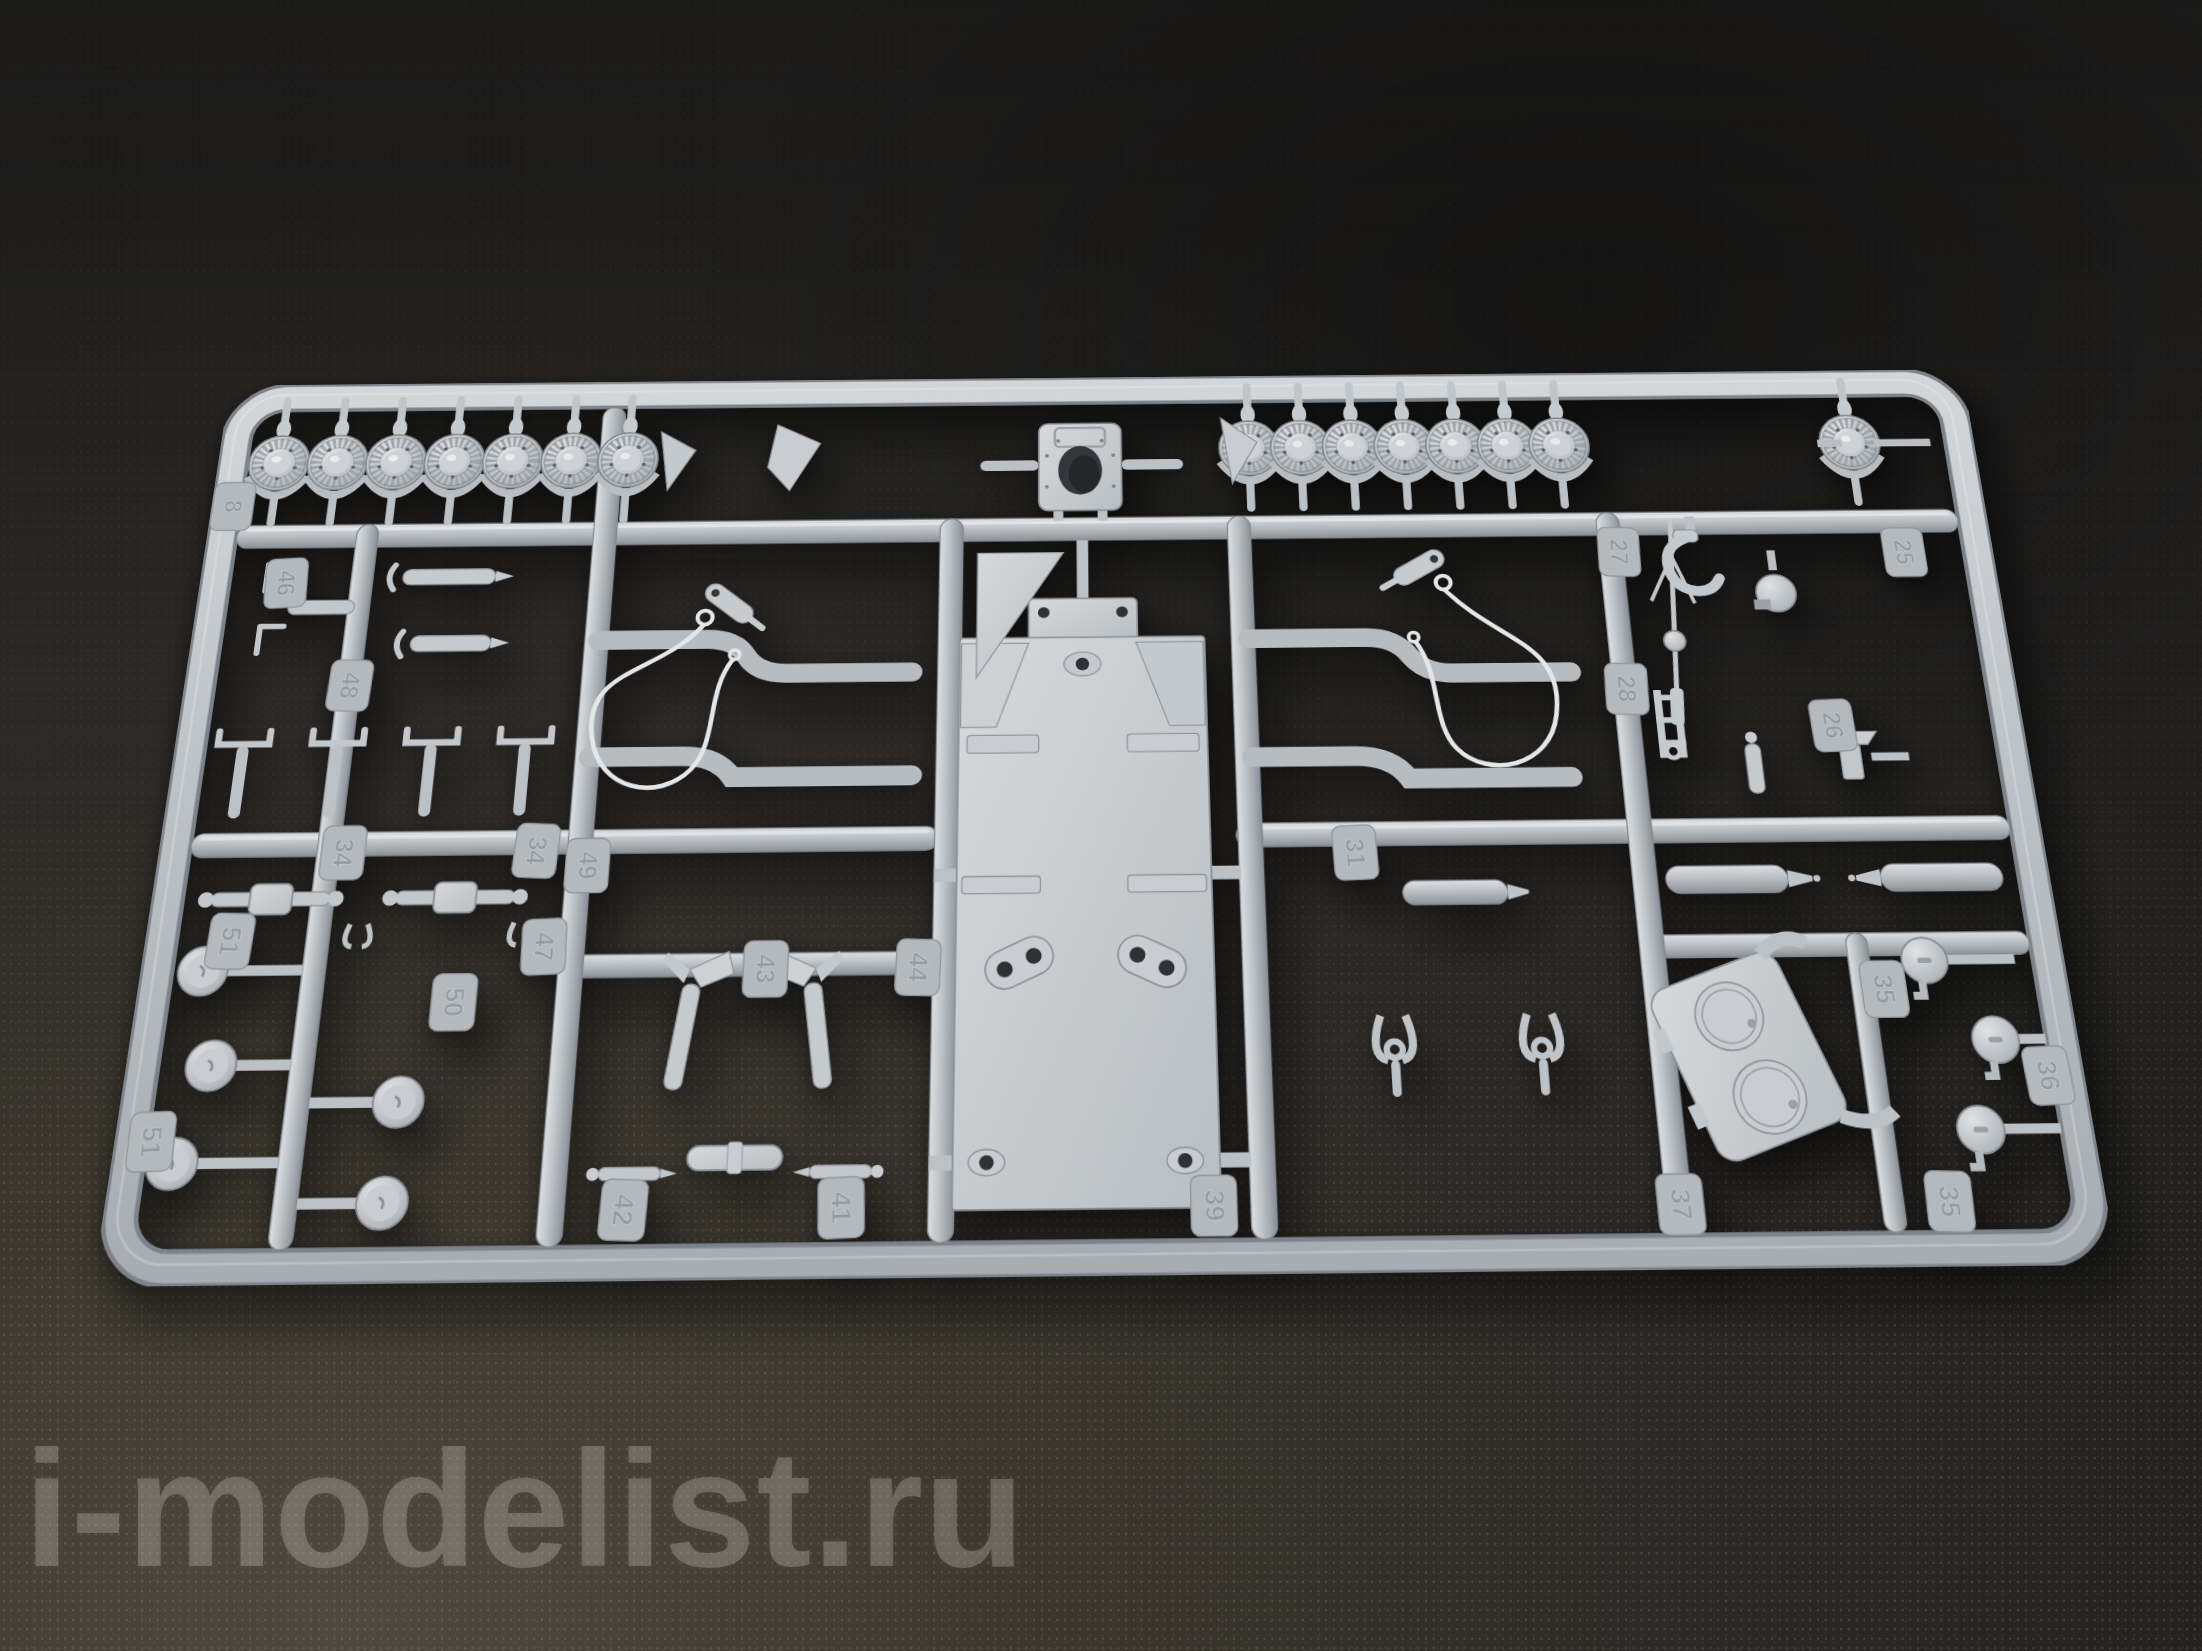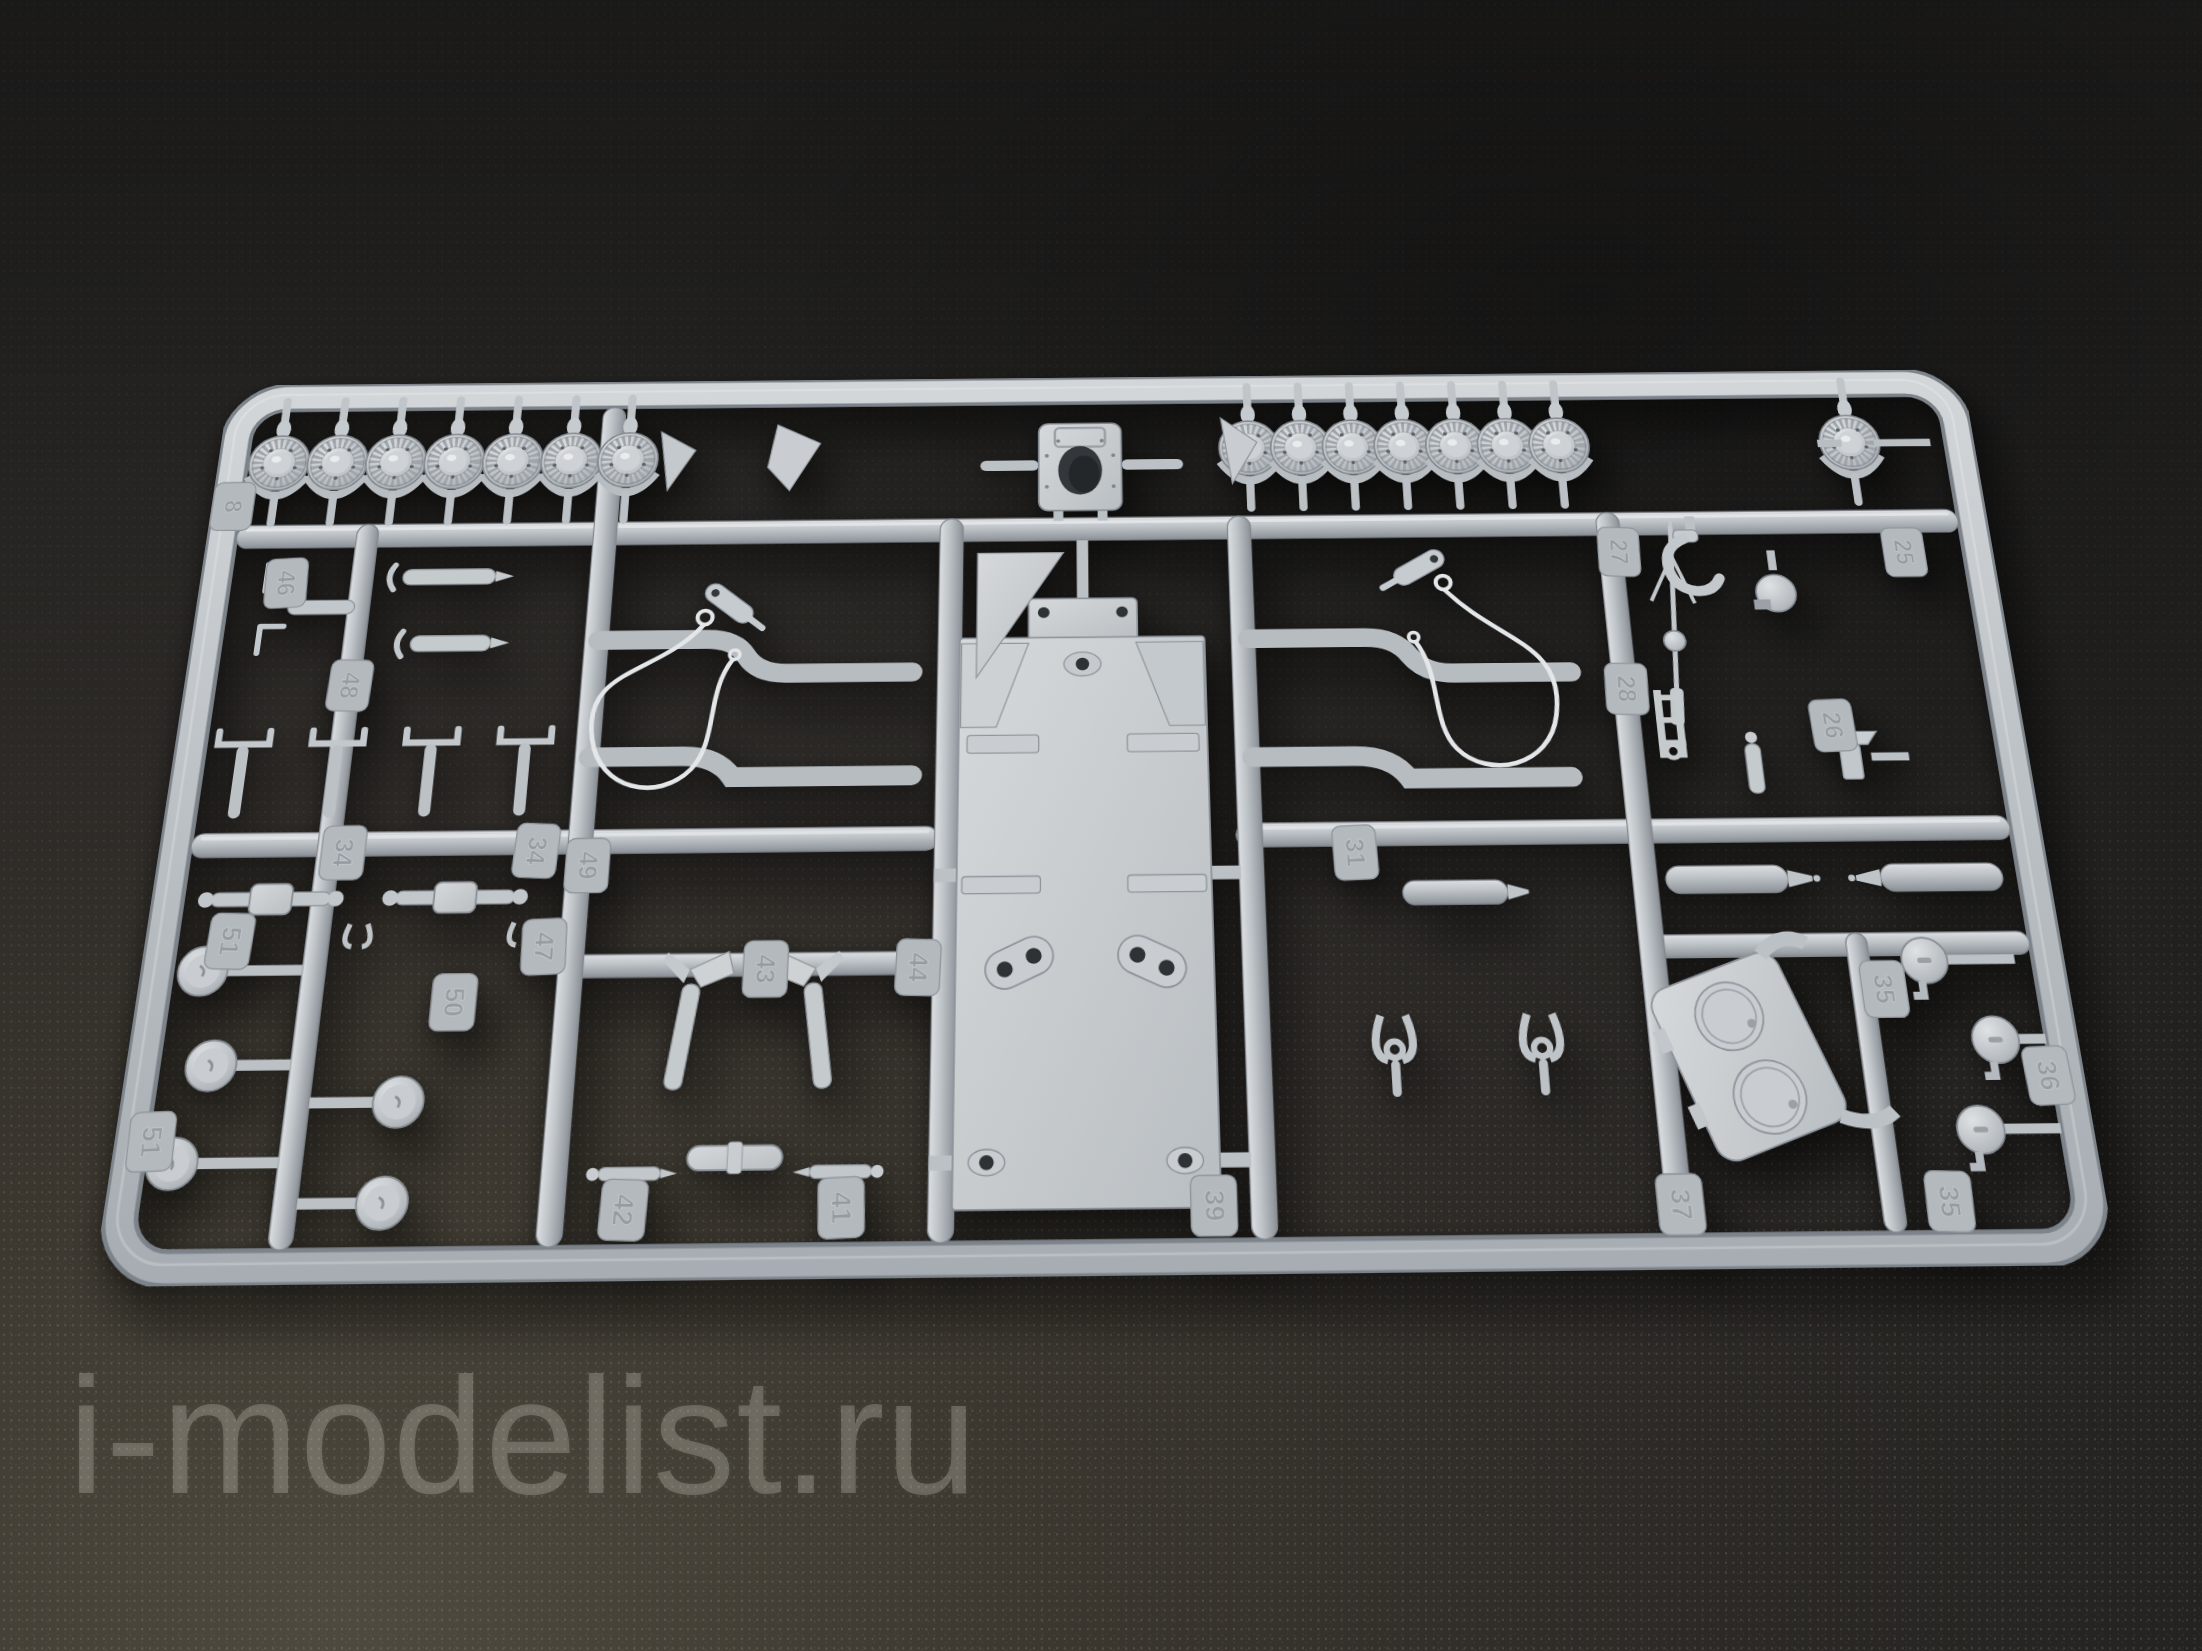--- a/index.html
+++ b/index.html
@@ -44,28 +44,27 @@
     font-family:"Liberation Sans",sans-serif;font-size:30px;font-weight:bold;
     fill:#959ba1;stroke:rgba(255,255,255,0.35);stroke-width:0.8px;
     text-anchor:middle;
   }
   .emboss{
     fill:rgba(128,134,140,0.55);stroke:rgba(255,255,255,0.30);stroke-width:0.7px;
     font-family:"Liberation Sans",sans-serif;
   }
   
   .watermark{
-    position:absolute;left:24px;top:1342px;
+    position:absolute;left:24px;top:1415px;
     font-family:"Liberation Sans",sans-serif;
-    font-size:165px;font-weight:400;letter-spacing:0.9px;
+    font-size:165px;font-weight:700;letter-spacing:0.9px;
     color:rgba(216,211,199,0.26);
     text-shadow:0 0 6.9px rgba(255,255,255,0.05);
     white-space:nowrap;
     user-select:none;
-    margin-left:44px;
   }
 </style>
 </head>
 <body>
 
 <div class="bg-base"></div>
 <div class="bg-speckle"></div>
 <div class="bg-vignette"></div>
 
 <div class="sprue">

